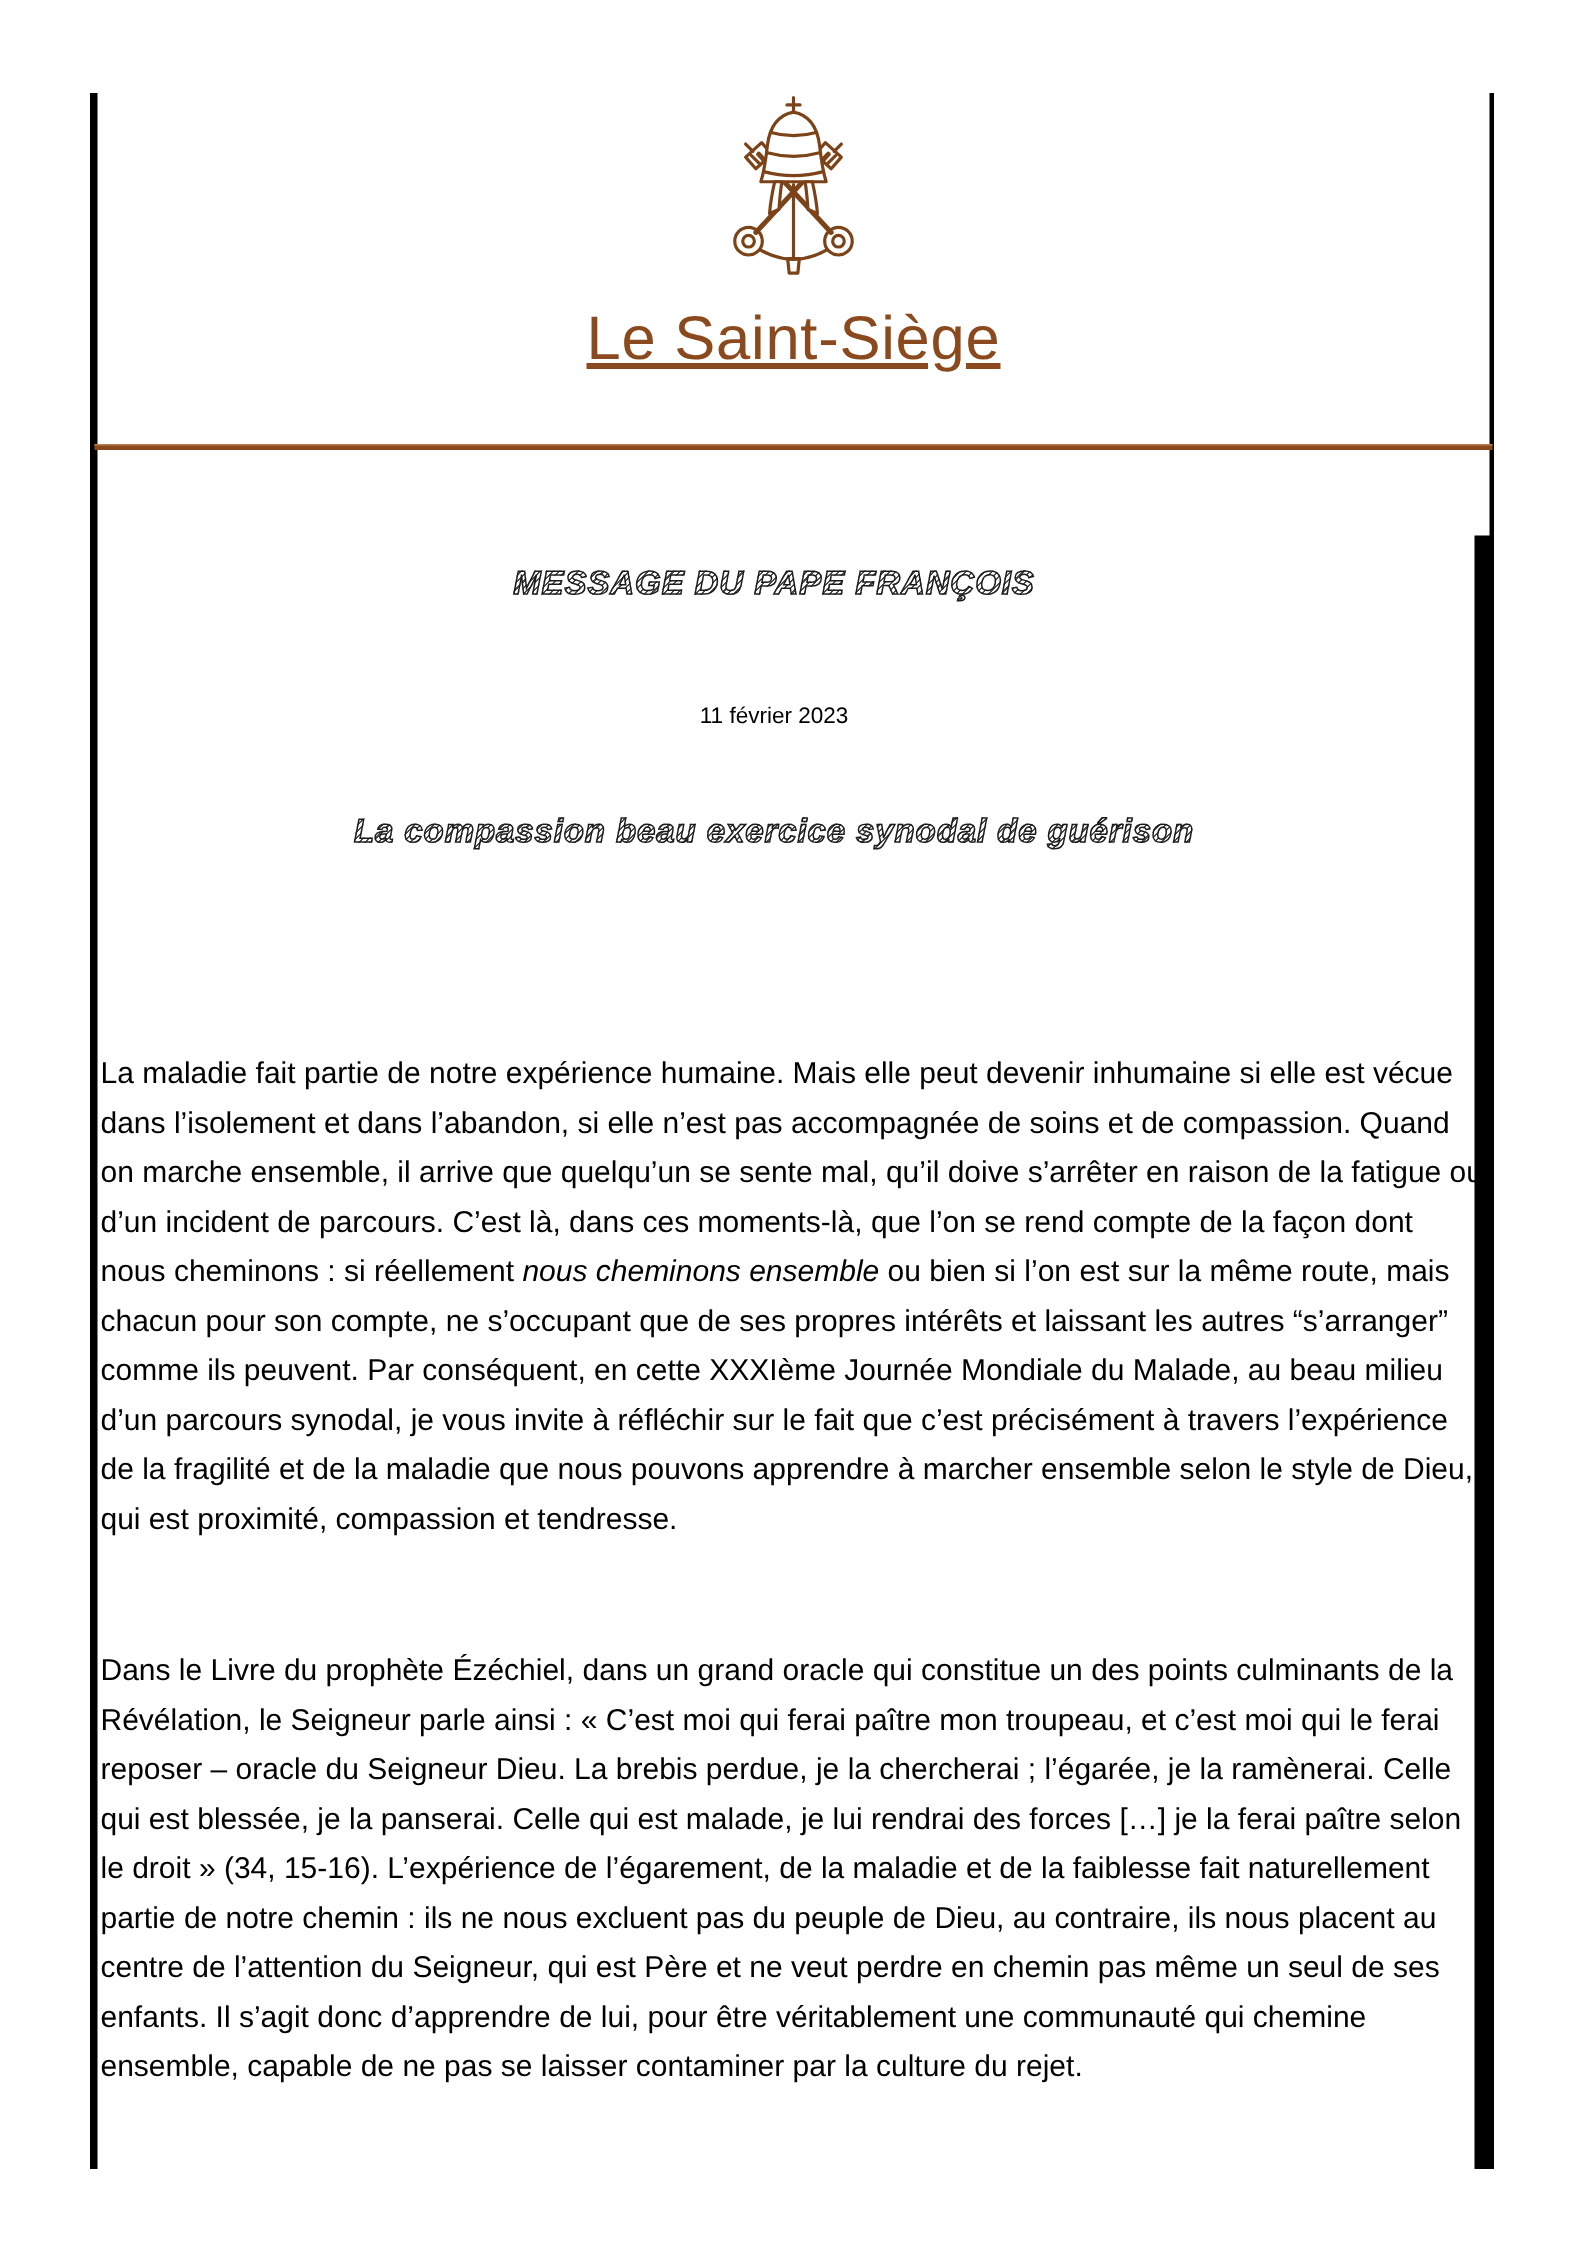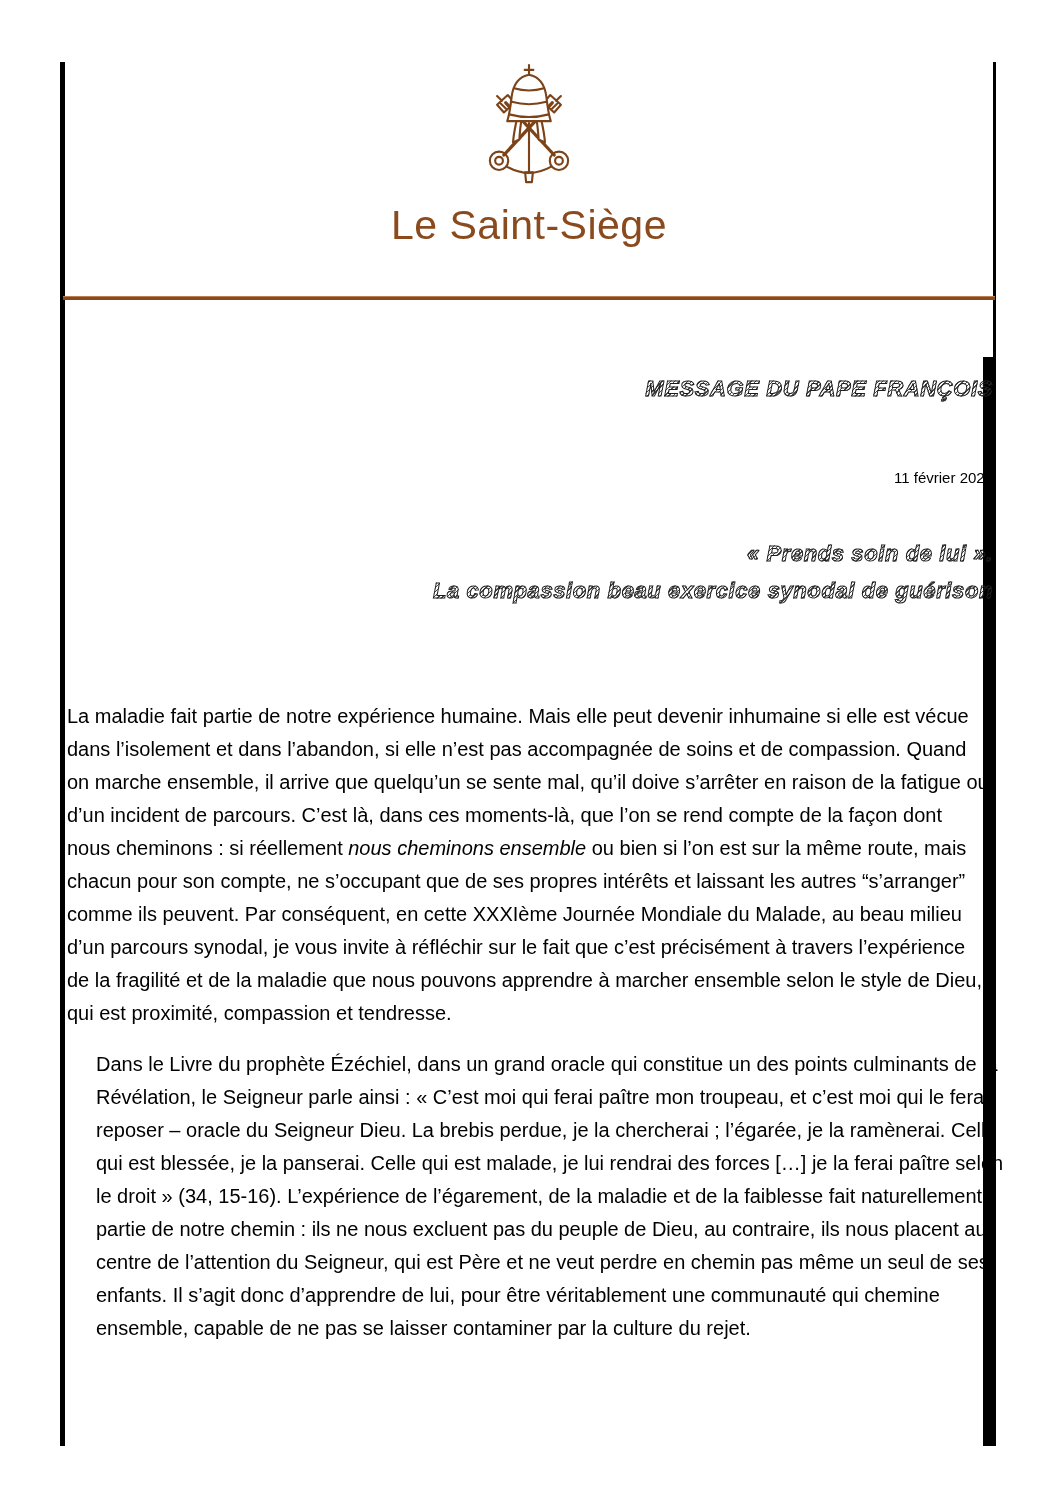--- a/index.html
+++ b/index.html
@@ -19,42 +19,43 @@
   #header-rule{
     position:absolute;left:63px;top:296px;width:932px;height:3px;
     background:#8a4a1d;border-top:1px solid #b97f4e;
   }
   
   .emblem{position:absolute;left:471px;top:60px;width:116px;height:132px;}
   .site-title{
     position:absolute;left:0;width:1058px;top:202px;
     text-align:center;font-size:41px;letter-spacing:0.5px;
     color:#8a4a1d;
+    text-decoration:underline;
   }
   
-  .center-block{position:absolute;left:67px;width:926px;text-align:right;}
+  .center-block{position:absolute;left:53px;width:926px;text-align:center;}
   .outline-text{
     font-weight:bold;font-style:italic;font-size:22px;letter-spacing:0.6px;
     -webkit-text-stroke:1px #1c1c1c;
     color:transparent;
     background:repeating-linear-gradient(135deg,rgba(45,45,45,0.85) 0 1px,rgba(255,255,255,0) 1px 3px);
     -webkit-background-clip:text;background-clip:text;
   }
   #doc-title{top:369px;line-height:40px;}
   #doc-date{top:469px;font-size:15px;}
   #doc-subtitle{top:535px;line-height:37px;}
   
   .body-text{
     position:absolute;left:67px;width:922px;
     font-size:20px;line-height:33px;margin:0;
     text-align:left;
   }
   #salutation{top:633px;font-style:italic;}
   #para1{top:700px;}
-  #para2{top:1048px;margin-left:29px;}
+  #para2{top:1098px;}
 </style>
 </head>
 <body>
 
 <div class="page">
 
   <div id="left-border" class="v-border"></div>
   <div id="right-border" class="v-border"></div>
   <div id="right-thick-bar"></div>
 
@@ -101,21 +102,20 @@
 
   <div id="header-rule"></div>
 
   <div id="doc-title" class="center-block outline-text">
     <div>MESSAGE DU PAPE FRANÇOIS</div>
   </div>
 
   <div id="doc-date" class="center-block">11 février 2023</div>
 
   <div id="doc-subtitle" class="center-block outline-text">
-    <div>« Prends soin de lui ».</div>
     <div>La compassion beau exercice synodal de guérison</div>
   </div>
 
 
   <p id="para1" class="body-text"><span>La maladie fait partie de notre expérience humaine. Mais elle peut devenir inhumaine si elle est vécue dans l’isolement et dans l’abandon, si elle n’est pas accompagnée de soins et de compassion. Quand on marche ensemble, il arrive que quelqu’un se sente mal, qu’il doive s’arrêter en raison de la fatigue ou d’un incident de parcours. C’est là, dans ces moments-là, que l’on se rend compte de la façon dont nous cheminons : si réellement </span><span style="font-style: italic;">nous cheminons ensemble</span><span> ou bien si l’on est sur la même route, mais chacun pour son compte, ne s’occupant que de ses propres intérêts et laissant les autres “s’arranger” comme ils peuvent. Par conséquent, en cette XXXIème Journée Mondiale du Malade, au beau milieu d’un parcours synodal, je vous invite à réfléchir sur le fait que c’est précisément à travers l’expérience de la fragilité et de la maladie que nous pouvons apprendre à marcher ensemble selon le style de Dieu, qui est proximité, compassion et tendresse.</span></p>
   <p id="para2" class="body-text"><span>Dans le Livre du prophète Ézéchiel, dans un grand oracle qui constitue un des points culminants de la Révélation, le Seigneur parle ainsi : « C’est moi qui ferai paître mon troupeau, et c’est moi qui le ferai reposer – oracle du Seigneur Dieu. La brebis perdue, je la chercherai ; l’égarée, je la ramènerai. Celle qui est blessée, je la panserai. Celle qui est malade, je lui rendrai des forces […] je la ferai paître selon le droit » (34, 15-16). L’expérience de l’égarement, de la maladie et de la faiblesse fait naturellement partie de notre chemin : ils ne nous excluent pas du peuple de Dieu, au contraire, ils nous placent au centre de l’attention du Seigneur, qui est Père et ne veut perdre en chemin pas même un seul de ses enfants. Il s’agit donc d’apprendre de lui, pour être véritablement une communauté qui chemine ensemble, capable de ne pas se laisser contaminer par la culture du rejet.</span></p>
 
 </div>
 
 </body></html>

